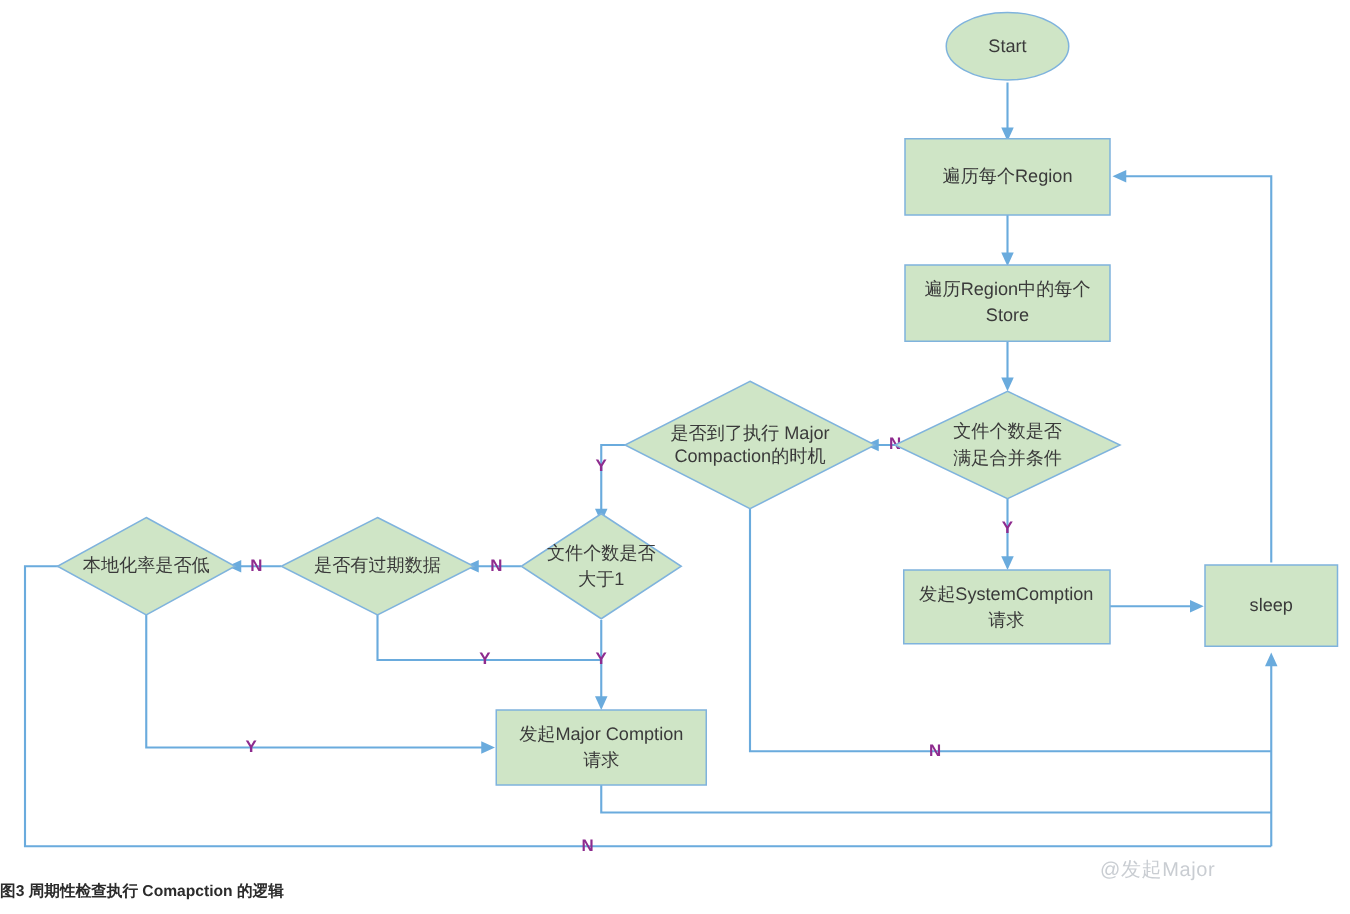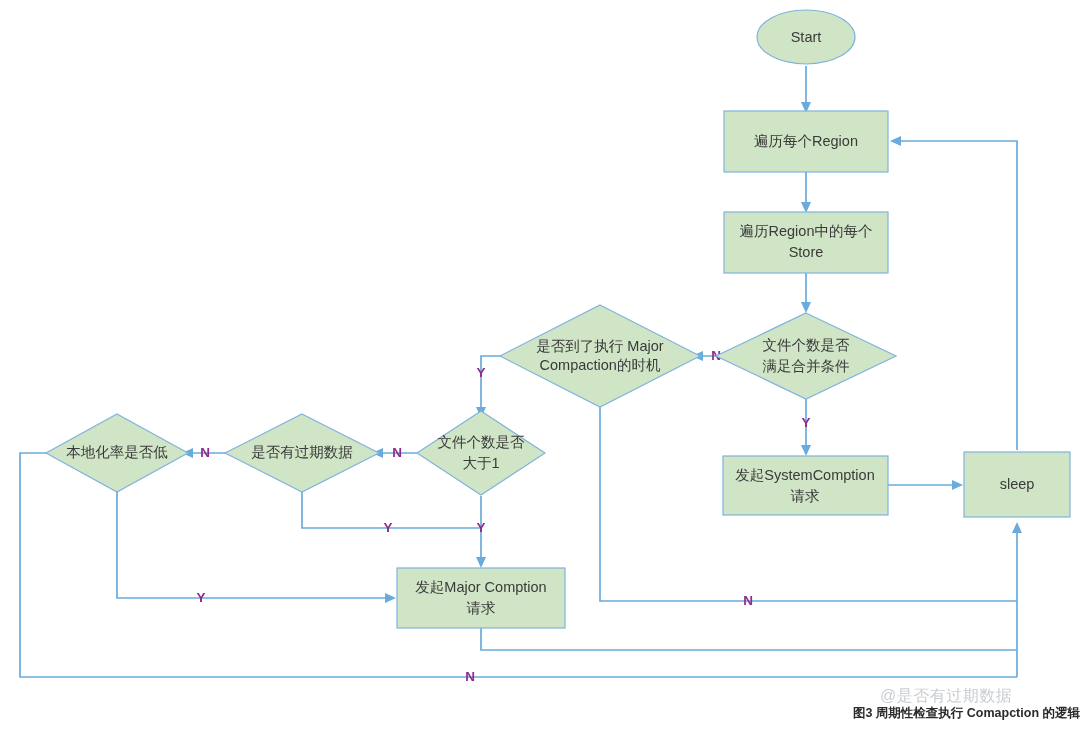--- a/index.html
+++ b/index.html
@@ -50,21 +50,21 @@
     font-size: 13.5px;
     font-weight: bold;
     text-anchor: middle;
     dominant-baseline: middle;
   }
   .caption {
     position: absolute;
     left: 0;
     top: 705px;
     width: 1080px;
-    text-align: right;
+    text-align: left;
     font-size: 12.5px;
     font-weight: bold;
     color: #2b2b2b;
     font-family: "Liberation Sans", "DejaVu Sans", sans-serif;
   }
   .watermark {
     position: absolute;
     left: 880px;
     top: 686px;
     font-size: 16px;
@@ -237,15 +237,15 @@
       </g>
 
       <g>
         <rect class="node-shape" x="964" y="452" width="106" height="65"></rect>
         <text class="node-text" x="1017" y="485">sleep</text>
       </g>
     </g>
   </svg>
 
   <div class="caption">图3 周期性检查执行 Comapction 的逻辑</div>
-  <div class="watermark">@是否有过期数据</div>
+  <div class="watermark">@发起Major</div>
 
 </div>
 
 </body></html>

